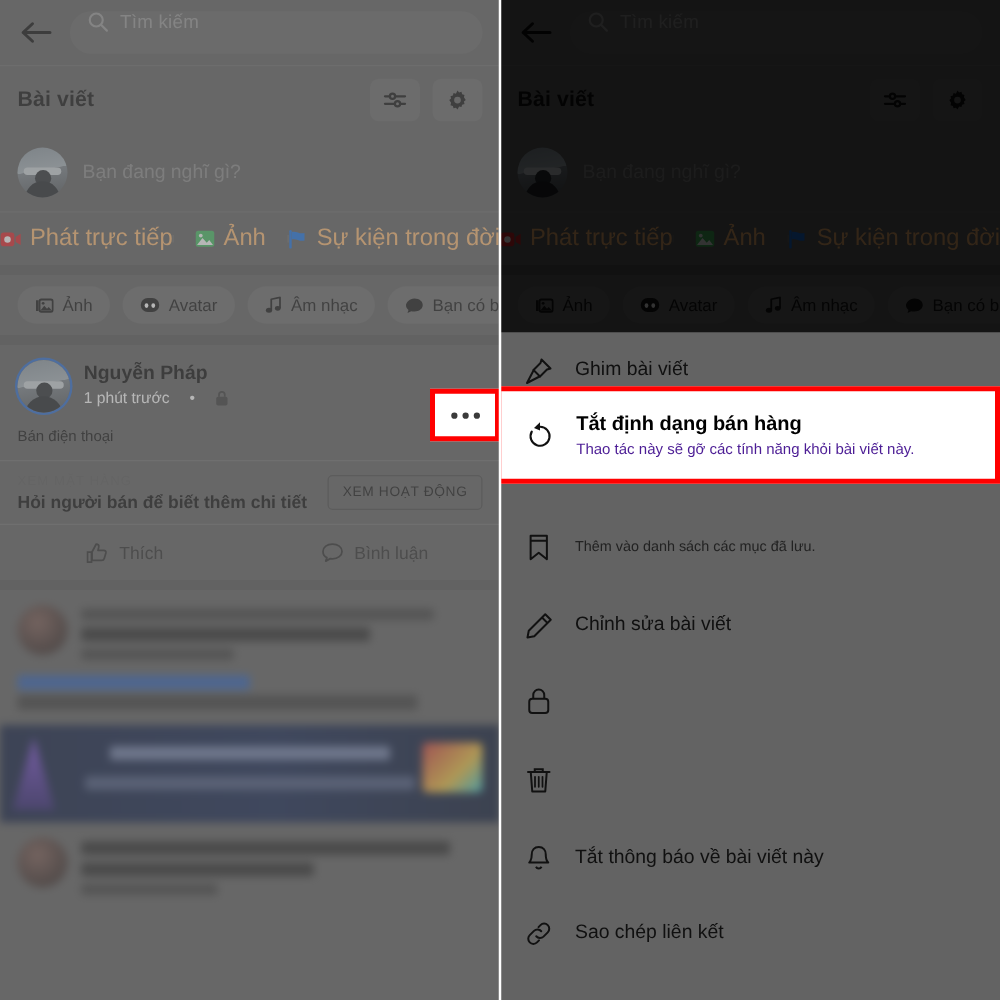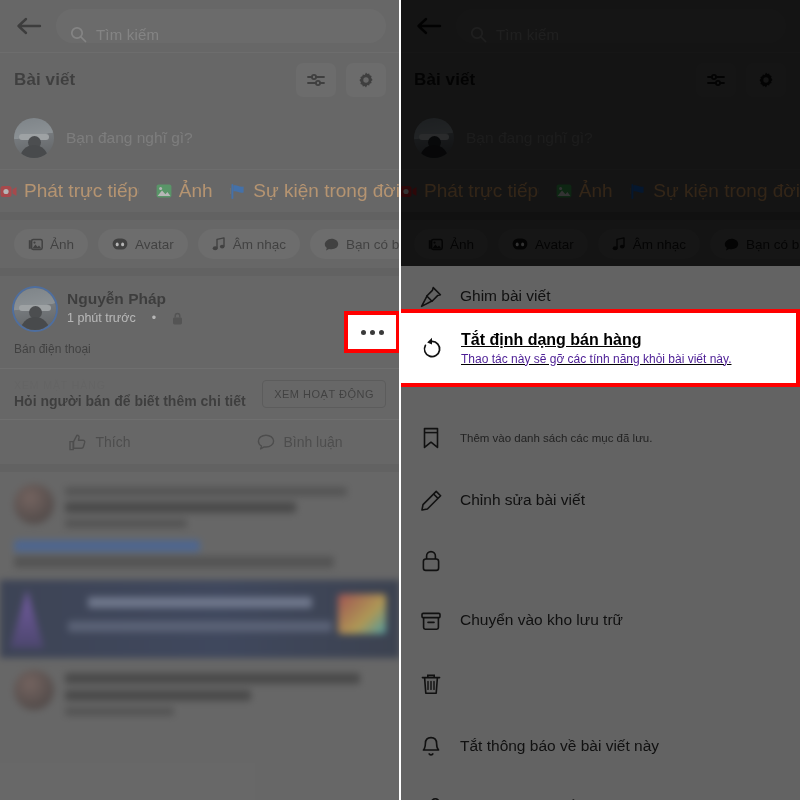--- a/index.html
+++ b/index.html
@@ -19,21 +19,21 @@
   .panel-divider{position:absolute;left:399px;top:0;width:2px;height:800px;background:#ffffff;z-index:60;}
 
   
   .chrome{position:absolute;left:0;top:0;width:400px;}
 
   .searchbar{height:52px;display:flex;align-items:center;padding:0 14px;box-sizing:border-box;}
   .back-arrow{width:30px;height:30px;flex:0 0 auto;display:flex;align-items:center;justify-content:center;}
   .search-pill{
     flex:1;height:34px;margin-left:12px;border-radius:17px;
     background:rgba(255,255,255,0.055);
-    display:flex;align-items:flex-end;padding:0 14px;box-sizing:border-box;
+    display:flex;align-items:flex-start;padding:0 14px;box-sizing:border-box;
   }
   .search-pill .s-icon{width:17px;height:17px;flex:0 0 auto;margin-right:9px;}
   .search-pill .s-text{font-size:15px;color:#9b9b9b;letter-spacing:.2px;}
 
   .hairline{height:1px;background:rgba(255,255,255,0.07);}
 
   .section-head{height:54px;display:flex;align-items:center;padding:0 14px;box-sizing:border-box;}
   .section-title{font-size:17px;font-weight:bold;color:#111;letter-spacing:.1px;}
   .head-actions{margin-left:auto;display:flex;gap:10px;}
   .icon-btn{
@@ -121,21 +121,21 @@
   .mi-icon{width:30px;flex:0 0 auto;display:flex;align-items:flex-start;justify-content:center;padding-top:2px;}
   .mi-text{margin-left:14px;display:flex;flex-direction:column;justify-content:center;}
   .mi-title{font-size:15.5px;color:#101010;line-height:20px;}
   .mi-desc{font-size:11.5px;color:#222;line-height:15px;margin-top:2px;}
 
   .mi-row{display:flex;align-items:center;height:100%;}
 
   
   .highlight-box{
     position:absolute;left:-3px;top:309px;width:403px;height:78px;
-    border:4px solid #ff0000;background:#ffffff;box-sizing:border-box;z-index:30;text-decoration:underline;
+    border:4px solid #ff0000;background:#ffffff;box-sizing:border-box;z-index:30;
   }
   .highlight-box .inner{display:flex;align-items:center;height:100%;padding:0 16px;box-sizing:border-box;}
   .highlight-box .mi-title{font-size:16px;font-weight:bold;color:#000;}
   .highlight-box .mi-desc{font-size:12px;color:#4c1d95;}
 
   
   .dots-highlight{
     position:absolute;left:344px;top:311px;width:56px;height:42px;
     border:4px solid #ff0000;background:#ffffff;box-sizing:border-box;z-index:40;
     display:flex;align-items:center;justify-content:center;gap:4px;
@@ -516,34 +516,20 @@
           <span class="mi-row">
             <span class="mi-icon">
               <svg class="svgi" width="24" height="24" viewBox="0 0 24 24">
                   <rect x="4.4" y="10" width="15.2" height="11.4" rx="2.4" stroke="#111" stroke-width="1.6" fill="none"></rect>
                   <path d="M7.6 10V7a4.4 4.4 0 0 1 8.8 0v3" stroke="#111" stroke-width="1.6" fill="none"></path>
                 </svg>
             </span>
           </span>
         </div>
 
-        <div class="menu-item" style="height:60px">
-          <span class="mi-row">
-            <span class="mi-icon">
-              <svg class="svgi" width="24" height="24" viewBox="0 0 24 24">
-                  <rect x="3" y="4.4" width="18" height="4.2" rx="1.2" stroke="#111" stroke-width="1.6" fill="none"></rect>
-                  <path d="M4.6 8.6v10a1.6 1.6 0 0 0 1.6 1.6h11.6a1.6 1.6 0 0 0 1.6-1.6v-10" stroke="#111" stroke-width="1.6" fill="none"></path>
-                  <path d="M9 13.4h6" stroke="#111" stroke-width="1.6" stroke-linecap="round"></path>
-                </svg>
-            </span>
-            <span class="mi-text">
-              <span class="mi-title">Chuyển vào kho lưu trữ</span>
-            </span>
-          </span>
-        </div>
 
         <div class="menu-item" style="height:66px">
           <span class="mi-row">
             <span class="mi-icon">
               <svg class="svgi" width="24" height="24" viewBox="0 0 24 24">
                   <path d="M3.4 5.6h17.2" stroke="#111" stroke-width="1.6" stroke-linecap="round"></path>
                   <path d="M5.6 5.6 L6.8 21.2h10.4L18.4 5.6" stroke="#111" stroke-width="1.6" fill="none" stroke-linejoin="round"></path>
                   <path d="M9 9.4v8M12 9.4v8M15 9.4v8" stroke="#111" stroke-width="1.4" stroke-linecap="round"></path>
                   <path d="M8.8 5.6V3.4h6.4v2.2" stroke="#111" stroke-width="1.6" fill="none"></path>
                 </svg>

